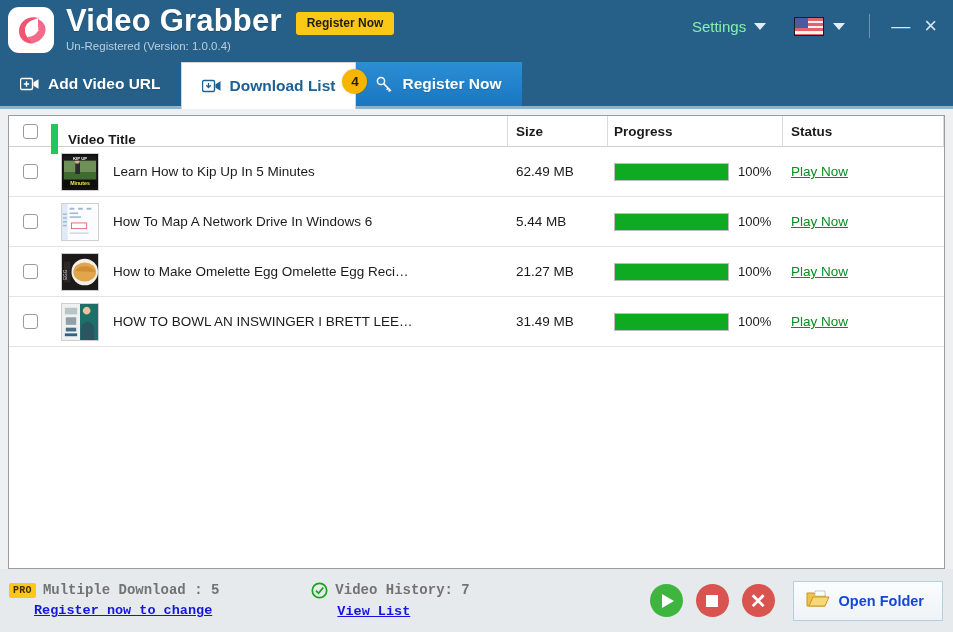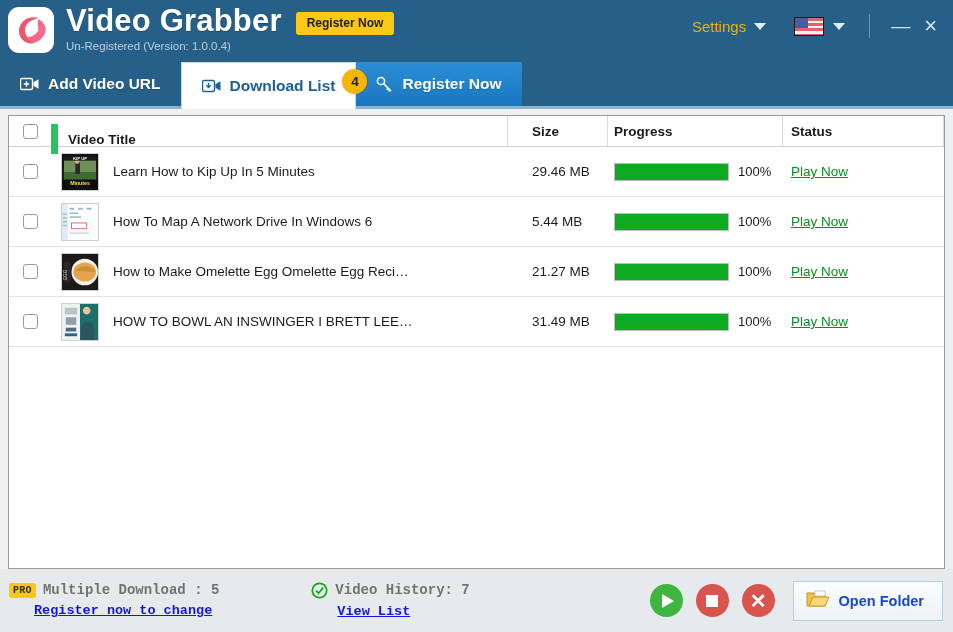--- a/index.html
+++ b/index.html
@@ -63,21 +63,21 @@
 
   .header-right {
     margin-left: auto;
     display: flex; align-items: center;
     gap: 0px;
     padding: 0 16px 0 0;
     height: 52px;
   }
   .settings-btn {
     display: flex; align-items: center; gap: 8px;
-    color: #eab308; font-size: 15px;
+    color: #86efac; font-size: 15px;
     cursor: pointer; padding: 4px 6px;
   }
   .caret-down {
     width: 0; height: 0;
     border-left: 6px solid transparent;
     border-right: 6px solid transparent;
     border-top: 7px solid #e3edf4;
   }
   .flag-btn {
     display: flex; align-items: center; gap: 9px;
@@ -181,21 +181,21 @@
     height: 31px;
     flex: none;
     border-bottom: 1px solid #cfcfcf;
     font-size: 13.5px; font-weight: bold; color: #1b1b1b;
   }
   .col-check {
     width: 42px; display: flex; align-items: center; justify-content: center;
     flex: none;
   }
   .col-title { flex: 1 1 auto; padding-left: 10px; min-width: 0; display:flex; align-items:center; }
-  .col-size  { width: 100px; flex: none; padding-left: 24px; }
+  .col-size  { width: 100px; flex: none; padding-left: 8px; }
   .col-prog  { width: 175px; flex: none; padding-left: 6px; display: flex; align-items: center; }
   .col-stat  { flex: none; width: 161px; padding-left: 8px; }
   .thead .col-size, .thead .col-prog, .thead .col-stat { border-left: 1px solid #dadada; height: 100%; display:flex; align-items:center; }
   .thead .col-title { border-left: 7px solid #22c55e; height: 100%; margin-top: 16px; }
   .thead .vend { width: 1px; background:#dadada; height:100%; }
 
   .cbox {
     width: 15px; height: 15px;
     border: 1px solid #9a9a9a;
     border-radius: 3px;
@@ -401,21 +401,21 @@
                 <rect x="14" y="9" width="5" height="12" fill="#2b2b2b"></rect>
                 <circle cx="16" cy="8" r="2.4" fill="#d8b08c"></circle>
                 <rect x="2" y="2" width="34" height="5" fill="#1a1a1a"></rect>
                 <rect x="2" y="27" width="34" height="8" fill="#0d0d0d"></rect>
                 <text x="19" y="6" font-size="4.5" fill="#f5f5f5" text-anchor="middle" font-family="sans-serif" font-weight="bold">KIP UP</text>
                 <text x="19" y="33" font-size="5.5" fill="#f0e14a" text-anchor="middle" font-family="sans-serif" font-weight="bold">Minutes</text>
               </svg>
             </span>
             <span class="row-title">Learn How to Kip Up In 5 Minutes</span>
           </div>
-          <div class="col-size">29.46 MB</div>
+          <div class="col-size">62.49 MB</div>
           <div class="col-prog">
             <span class="pbar">
                 <i style="width:100%"></i>
               </span>
             <span class="ppct">100%</span>
           </div>
           <div class="col-stat">
             <span class="playnow">Play Now</span>
           </div>
         </div>

